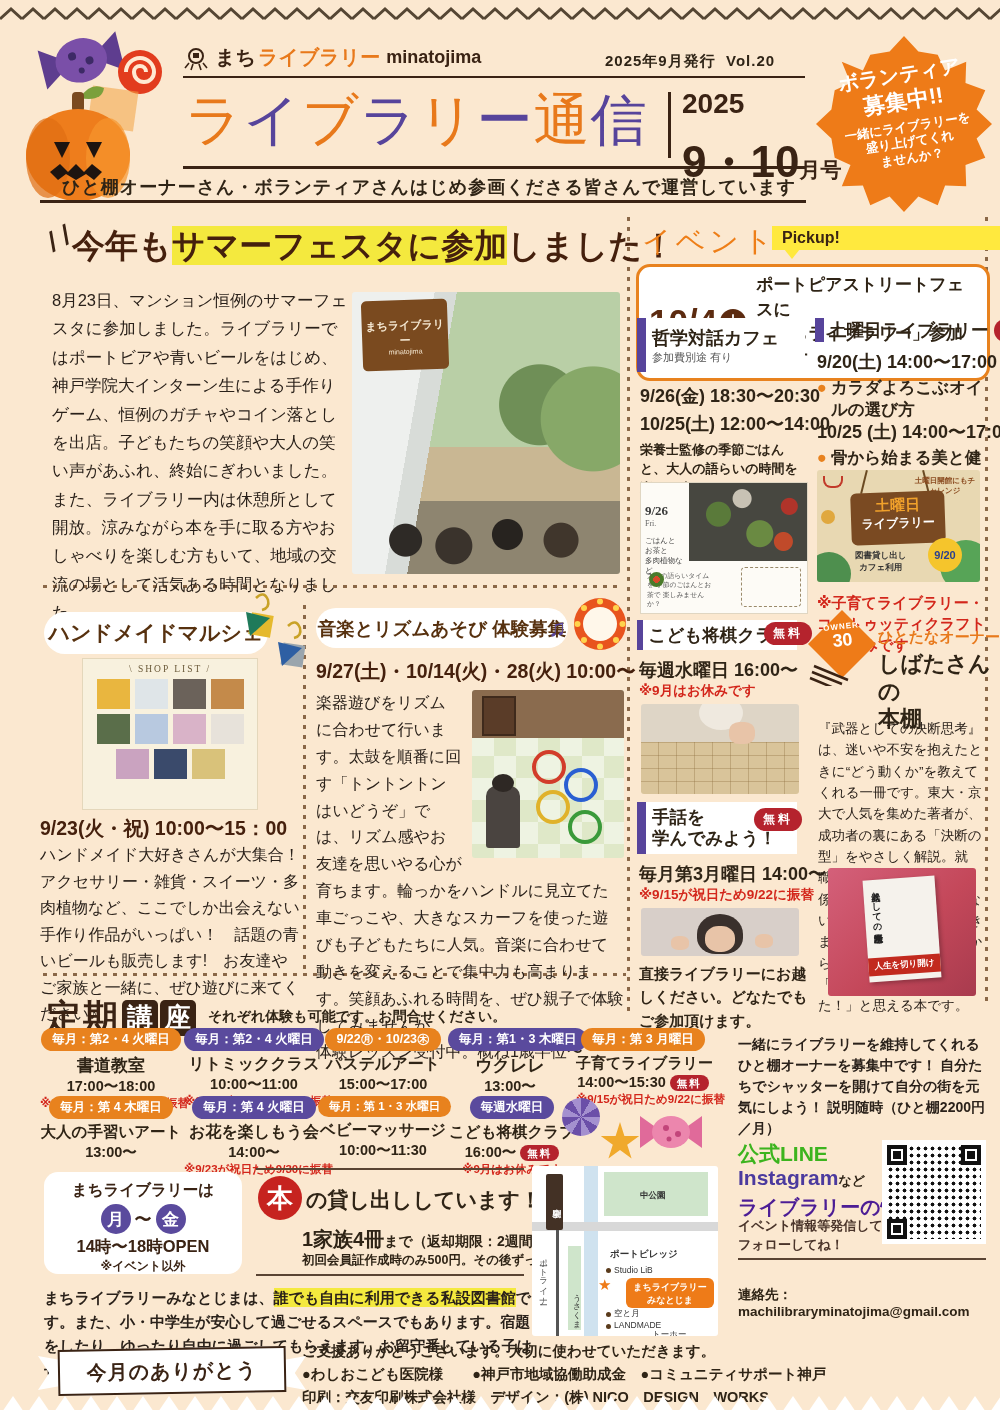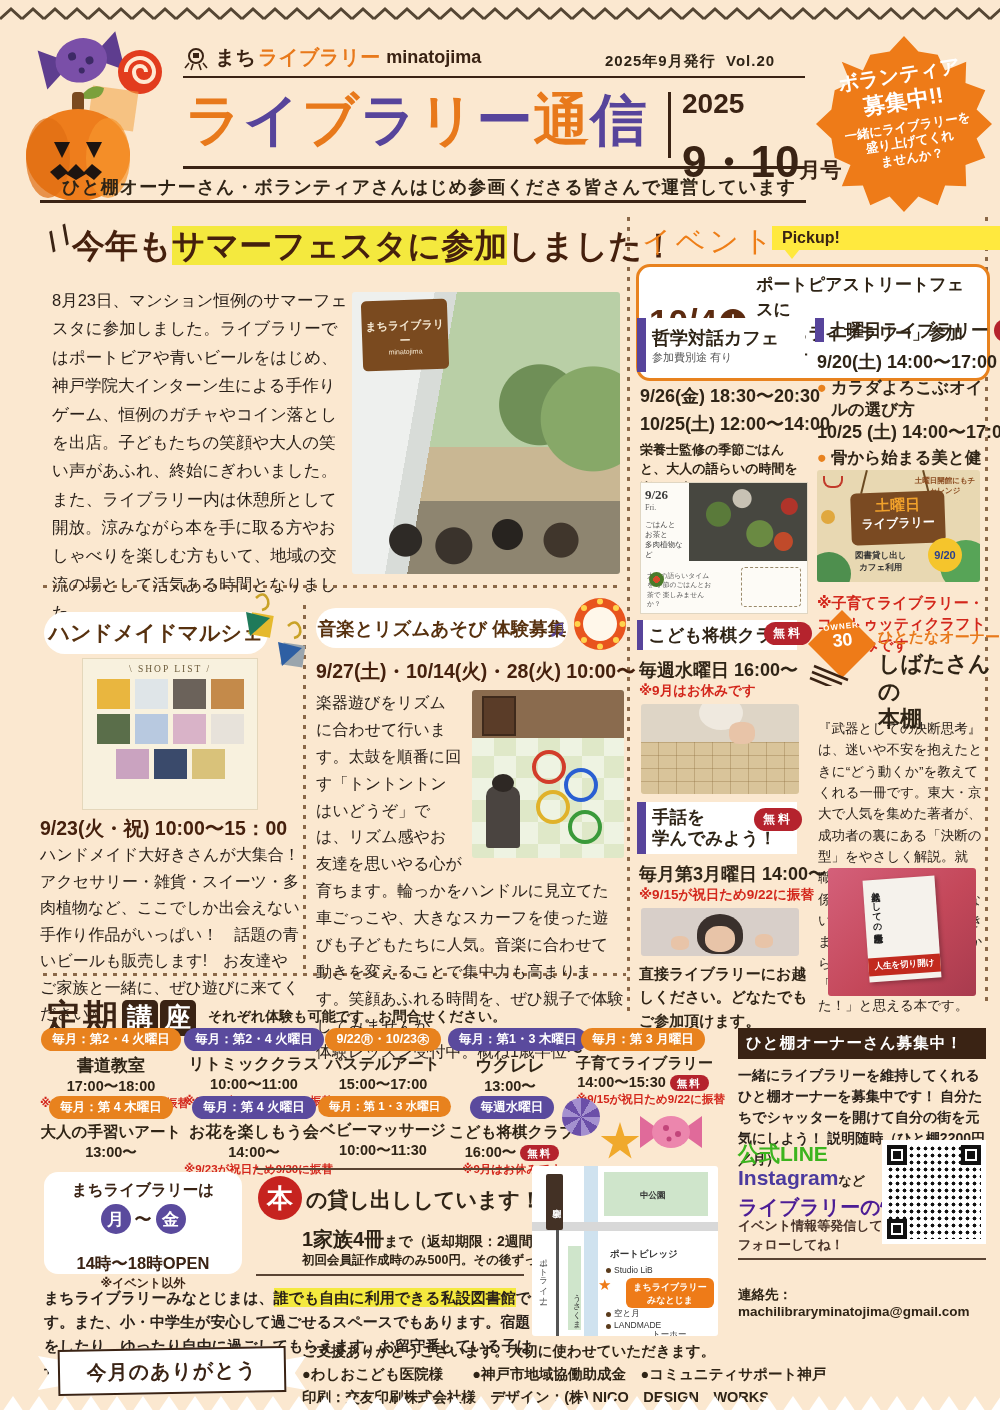--- a/index.html
+++ b/index.html
@@ -10,21 +10,21 @@
   .xb{font-weight:800}
   .rule{background:#3a2314}
   .dots-h{height:5px;background-image:radial-gradient(circle,#8a6747 1.8px,transparent 2px);background-size:10px 5px;background-repeat:repeat-x}
   .dots-v{width:5px;background-image:radial-gradient(circle,#8a6747 1.8px,transparent 2px);background-size:5px 10px;background-repeat:repeat-y}
   .brown{color:#3a2314}
   .orange{color:#e8791b}
   .purple{color:#57449b}
   .white-box{background:#fff;border-radius:10px}
   
   .logo-row{display:flex;align-items:center;gap:6px;font-size:20px;font-weight:800}
-  .tt{font-size:56px;font-weight:700;letter-spacing:1px;line-height:1}
+  .tt{font-size:56px;font-weight:400;letter-spacing:1px;line-height:1}
   .issue-months{font-size:44px;font-weight:800;color:#3a2314;line-height:1}
   .subtitle{font-size:18px;font-weight:800;color:#2f2416;letter-spacing:1px}
   .starburst-text{color:#fff;font-weight:800;text-align:center;transform:rotate(-9deg);line-height:1.25}
   
   .evt-heading{font-size:29px;font-weight:400;color:#ee7e17;letter-spacing:4px}
   .pickup{background:#ffe93e;color:#3a2314;font-weight:800;font-size:16px;padding:3px 10px;position:relative}
   .pickup:after{content:"";position:absolute;left:12px;bottom:-9px;border-left:8px solid transparent;border-right:8px solid transparent;border-top:10px solid #ffe93e}
   .feature-box{background:#fff;border:3.5px solid #e8821e;border-radius:14px;display:flex;align-items:center;padding:6px 10px;gap:10px}
   .fdate{font-size:35px;font-weight:800;color:#5c2b10;white-space:nowrap;display:flex;align-items:center;gap:3px}
   .fday{width:26px;height:26px;border-radius:50%;background:#5c2b10;color:#fff;font-size:15px;font-weight:700;display:flex;align-items:center;justify-content:center}
@@ -243,21 +243,21 @@
     <span class="vbar"></span>
     <div style="padding:3px 6px">
       <div class="xb" style="font-size:18px">哲学対話カフェ</div>
       <div style="font-size:11px;color:#555">参加費別途 有り</div>
     </div>
   </div>
   <div class="abs slot" style="left:640px;top:384px">9/26(金) 18:30〜20:30</div>
   <div class="abs slot" style="left:640px;top:412px">10/25(土) 12:00〜14:00</div>
   <div class="abs b" style="left:640px;top:441px;width:170px;font-size:13px;line-height:1.45">栄養士監修の季節ごはんと、大人の語らいの時間を楽しむ会</div>
   <div class="abs" style="left:640px;top:482px;width:166px;height:130px;background:#fdfbf6;border:1px solid #e0d6c2;overflow:hidden">
-    <div style="position:absolute;left:4px;top:4px;width:40px">
+    <div style="position:absolute;left:4px;top:20px;width:40px">
       <div style="font-family:'Liberation Serif',serif;font-size:13px;font-weight:700;color:#3a3a3a">9/26</div>
       <div style="font-family:'Liberation Serif',serif;font-size:8px;color:#666">Fri.</div>
       <div style="font-size:7.5px;margin-top:8px;color:#444">ごはんと</div>
       <div style="font-size:7.5px;color:#444">お茶と</div>
       <div style="font-size:7.5px;color:#444">多肉植物など</div>
     </div>
     <div style="position:absolute;right:0;top:0;width:118px;height:78px;background:#474740;
          background-image:radial-gradient(circle at 25% 40%,#5a7a3a 0 12px,transparent 13px),
          radial-gradient(circle at 60% 65%,#6a8a42 0 13px,transparent 14px),
          radial-gradient(circle at 85% 30%,#b0342a 0 8px,transparent 9px),
@@ -421,21 +421,20 @@
   <svg class="abs" style="left:636px;top:1104px" width="70" height="52">
     <polygon points="4,12 18,22 18,34 4,44" fill="#e06a9a"></polygon>
     <polygon points="66,12 52,22 52,34 66,44" fill="#e06a9a"></polygon>
     <ellipse cx="35" cy="28" rx="19" ry="16" fill="#ec86ad"></ellipse>
     <circle cx="30" cy="24" r="3" fill="#c2457a"></circle>
       <circle cx="42" cy="30" r="3" fill="#c2457a"></circle>
       <circle cx="33" cy="35" r="2.5" fill="#c2457a"></circle>
   </svg>
 
   <div class="abs" style="left:738px;top:1028px;width:248px">
-    <div style="background:#3a2314;color:#fff;font-size:15.5px;font-weight:800;padding:5px 8px;letter-spacing:1px">ひと棚オーナーさん募集中！</div>
     <div style="font-size:14px;font-weight:700;line-height:1.5;margin-top:6px;color:#2a211a">一緒にライブラリーを維持してくれるひと棚オーナーを募集中です！ 自分たちでシャッターを開けて自分の街を元気にしよう！ 説明随時（ひと棚2200円／月）</div>
   </div>
   <div class="abs xb" style="left:738px;top:1140px;font-size:21px;color:#3cb41e">公式LINE</div>
   <div class="abs" style="left:738px;top:1166px">
     <span class="xb" style="font-size:21px;color:#4b3a9e">Instagram</span><span class="b" style="font-size:13px">など</span>
   </div>
   <div class="abs" style="left:738px;top:1194px">
     <span class="xb" style="font-size:20px;color:#4c1d95">ライブラリーの情報</span><span class="b" style="font-size:13px">はこちら</span>
   </div>
   <div class="abs b" style="left:738px;top:1217px;font-size:13px;color:#4a342a">イベント情報等発信しています。</div>
@@ -450,21 +449,21 @@
   <div class="abs" style="left:738px;top:1258px;width:248px;height:2px;background:#5a4433"></div>
   <div class="abs b" style="left:738px;top:1286px;font-size:13.5px">連絡先：machilibraryminatojima@gmail.com</div>
 
   <div class="abs white-box" style="left:44px;top:1172px;width:198px;height:102px;border-radius:14px;text-align:center;padding-top:8px;box-sizing:border-box">
     <div class="xb" style="font-size:15.5px;color:#3a2314">まちライブラリーは</div>
     <div style="display:flex;align-items:center;justify-content:center;gap:4px;margin-top:3px">
       <span style="width:30px;height:30px;border-radius:50%;background:#5a4a9d;color:#fff;font-size:17px;font-weight:800;display:inline-flex;align-items:center;justify-content:center">月</span>
       <span class="xb" style="font-size:17px;color:#3a2314">〜</span>
       <span style="width:30px;height:30px;border-radius:50%;background:#5a4a9d;color:#fff;font-size:17px;font-weight:800;display:inline-flex;align-items:center;justify-content:center">金</span>
     </div>
-    <div class="xb" style="font-size:16.5px;color:#3a2314;margin-top:19px">14時〜18時OPEN</div>
+    <div class="xb" style="font-size:16.5px;color:#3a2314;margin-top:2px">14時〜18時OPEN</div>
     <div class="b" style="font-size:12px;color:#3a2314">※イベント以外</div>
   </div>
 
   <div class="abs" style="left:256px;top:1168px;width:268px;height:2px;background:#5a4433"></div>
   <div class="abs" style="left:258px;top:1176px;width:44px;height:44px;border-radius:50%;background:#c6231f;color:#fff;font-size:26px;font-weight:800;display:flex;align-items:center;justify-content:center">本</div>
   <div class="abs xb" style="left:306px;top:1186px;font-size:21px;color:#2f2416;white-space:nowrap">の貸し出ししています！</div>
   <div class="abs" style="left:302px;top:1226px;white-space:nowrap">
     <span class="xb" style="font-size:20px;color:#2f2416">1家族4冊</span><span class="b" style="font-size:14px">まで（返却期限：2週間）</span>
   </div>
   <div class="abs b" style="left:302px;top:1252px;font-size:12.5px;white-space:nowrap">初回会員証作成時のみ500円。その後ずっと無料！</div>

